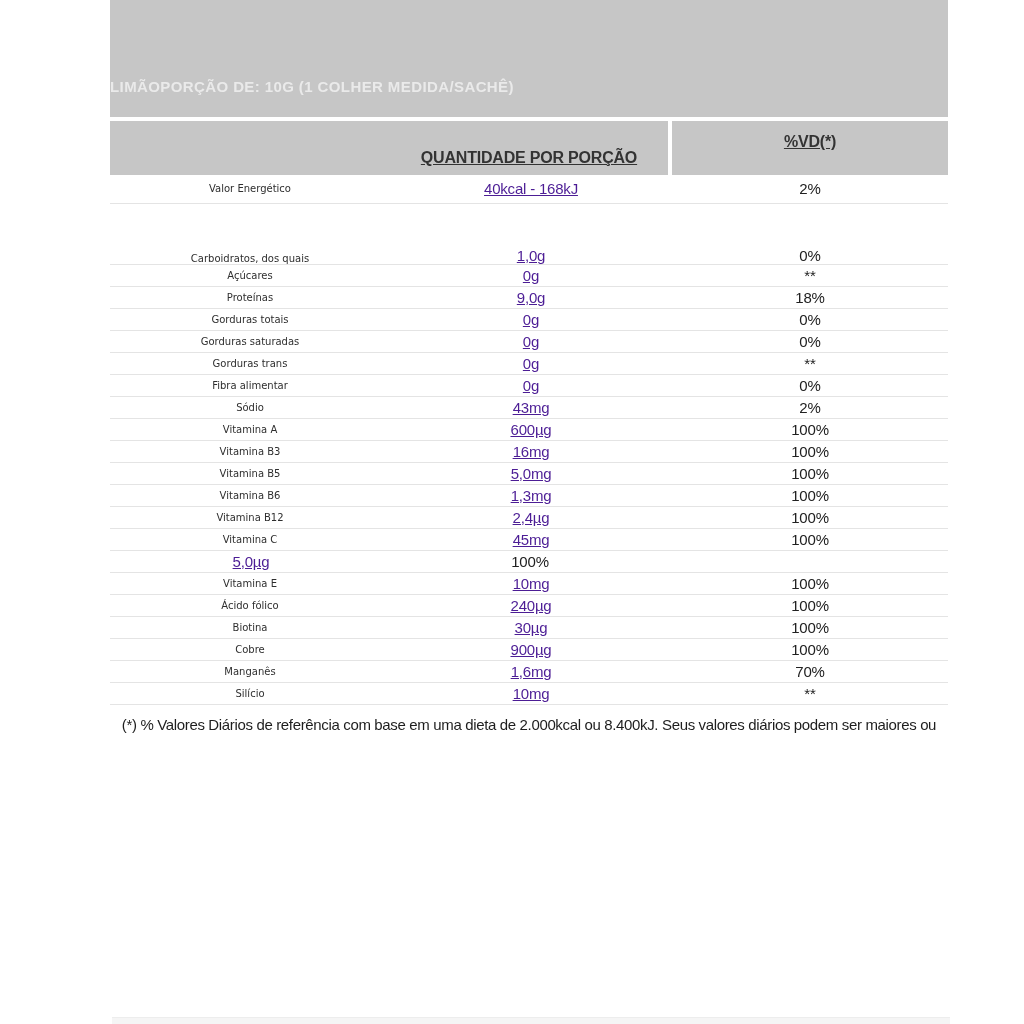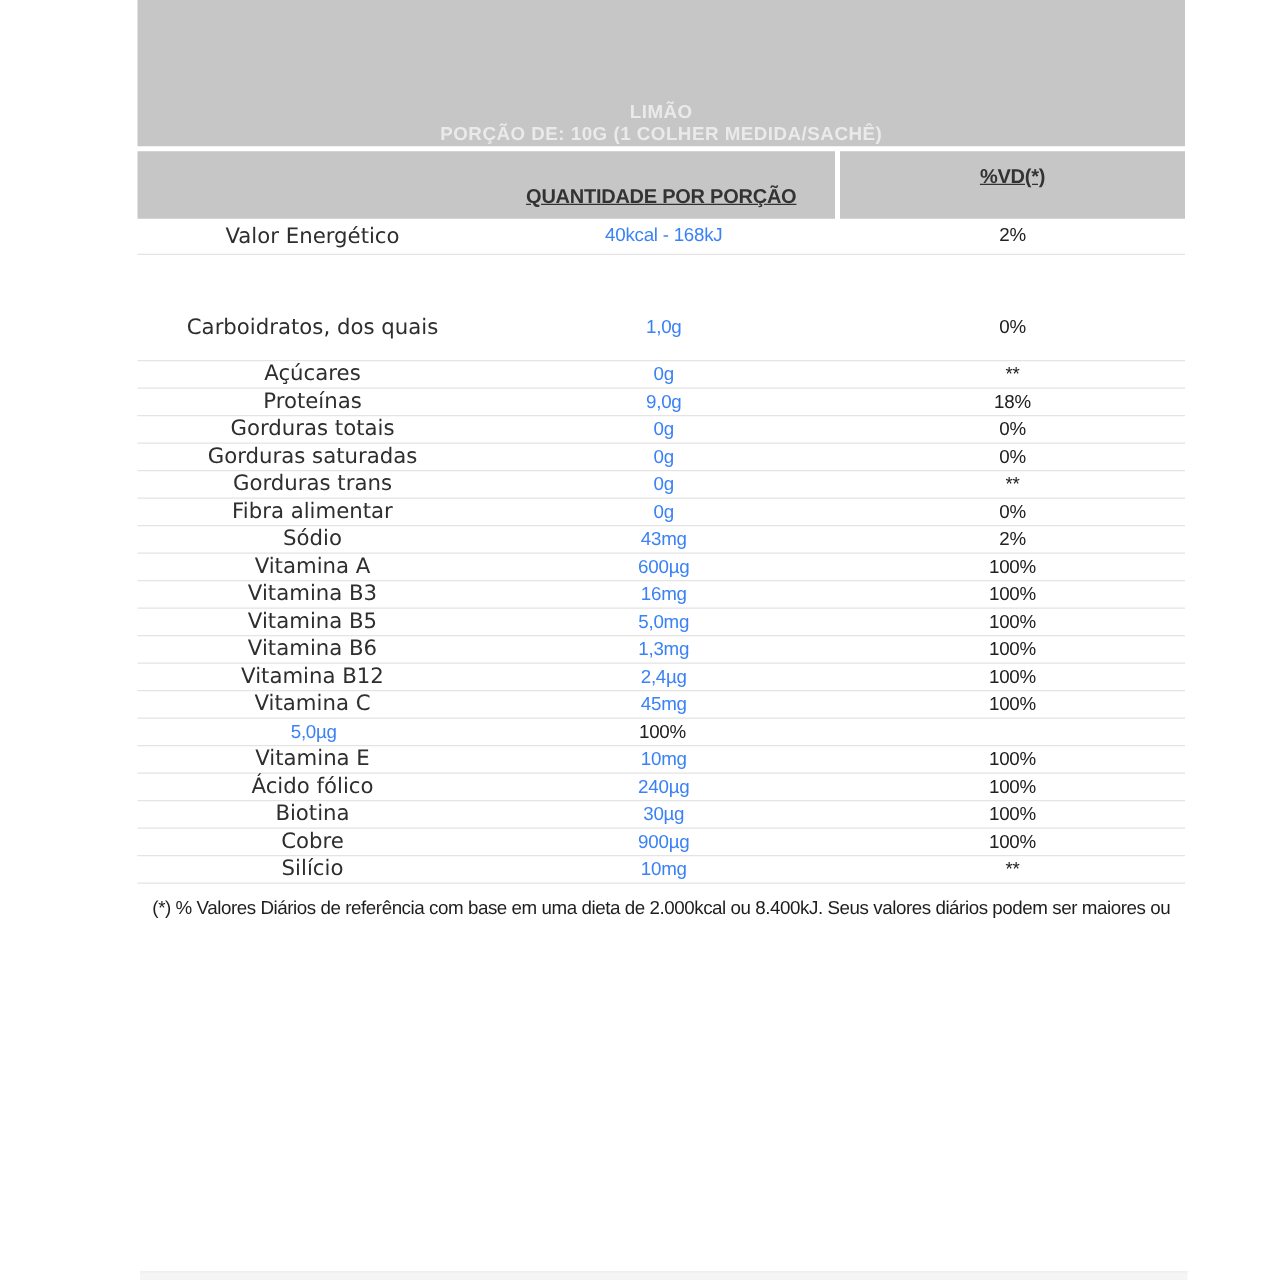--- a/index.html
+++ b/index.html
@@ -9,21 +9,21 @@
   html,body{margin:0;padding:0;}
   body{
     width:1024px;height:1024px;background:#ffffff;position:relative;overflow:hidden;
     font-family:"Liberation Sans",sans-serif;
   }
   .sheet{position:absolute;left:110px;top:0;width:838px;}
 
   
   .title-band{
     height:117px;background:var(--gray);
-    display:flex;flex-direction:column;align-items:center;justify-content:flex-end;
+    display:flex;flex-direction:row;align-items:center;justify-content:flex-start;
     padding-top:57px;box-sizing:border-box;
   }
   .title-line{
     color:#eaeaea;font-weight:bold;font-size:15px;letter-spacing:.4px;
     line-height:18px;text-align:center;white-space:nowrap;
   }
 
   
   .head-band{margin-top:4px;height:54px;display:flex;gap:4px;}
   .head-left{width:558px;background:var(--gray);position:relative;}
@@ -35,26 +35,26 @@
   .head-q{position:absolute;left:280px;width:278px;bottom:8px;text-align:center;}
   .head-txt{font-weight:bold;font-size:16px;color:#333333;letter-spacing:-0.2px;white-space:nowrap;text-decoration:underline;}
 
   
   .rows{margin-top:0;}
   .row{
     display:flex;align-items:center;height:22px;
     border-bottom:1px solid var(--divider);box-sizing:border-box;
   }
   .row.first{height:28.5px;}
-  .row.tall{height:61px;align-items:center;padding-top:8px;margin-top:24px;}
+  .row.tall{height:61px;align-items:flex-end;padding-top:8px;}
   .cell-label{
     width:280px;text-align:center;
-    font-family:"DejaVu Sans",sans-serif;font-size:17px;color:#2e2e2e;
-  }
-  .cell-q{width:282px;text-align:center;font-size:15px;color:#3b82f6;letter-spacing:-0.2px;}
+    font-family:"DejaVu Sans",sans-serif;font-size:10px;color:#2e2e2e;
+  }
+  .cell-q{width:282px;text-align:center;font-size:15px;color:#4c1d95;letter-spacing:-0.2px;text-decoration:underline;}
   .cell-vd{width:276px;text-align:center;font-size:15px;color:#212121;letter-spacing:-0.2px;}
 
   
   .footnote{
     margin-top:9px;text-align:center;
     font-size:15px;color:#1e1e1e;line-height:22px;letter-spacing:-0.35px;
   }
   .footnote div{white-space:nowrap;}
 
   
@@ -195,20 +195,25 @@
     <div class="cell-q">30µg</div>
     <div class="cell-vd">100%</div>
   </div>
 
   <div class="row">
     <div class="cell-label">Cobre</div>
     <div class="cell-q">900µg</div>
     <div class="cell-vd">100%</div>
   </div>
 
+  <div class="row">
+    <div class="cell-label">Manganês</div>
+    <div class="cell-q">1,6mg</div>
+    <div class="cell-vd">70%</div>
+  </div>
 
   <div class="row">
     <div class="cell-label">Silício</div>
     <div class="cell-q">10mg</div>
     <div class="cell-vd">**</div>
   </div>
 </div>
 
   <div class="footnote">
     <div>(*) % Valores Diários de referência com base em uma dieta de 2.000kcal ou 8.400kJ. Seus valores diários podem ser maiores ou</div>

